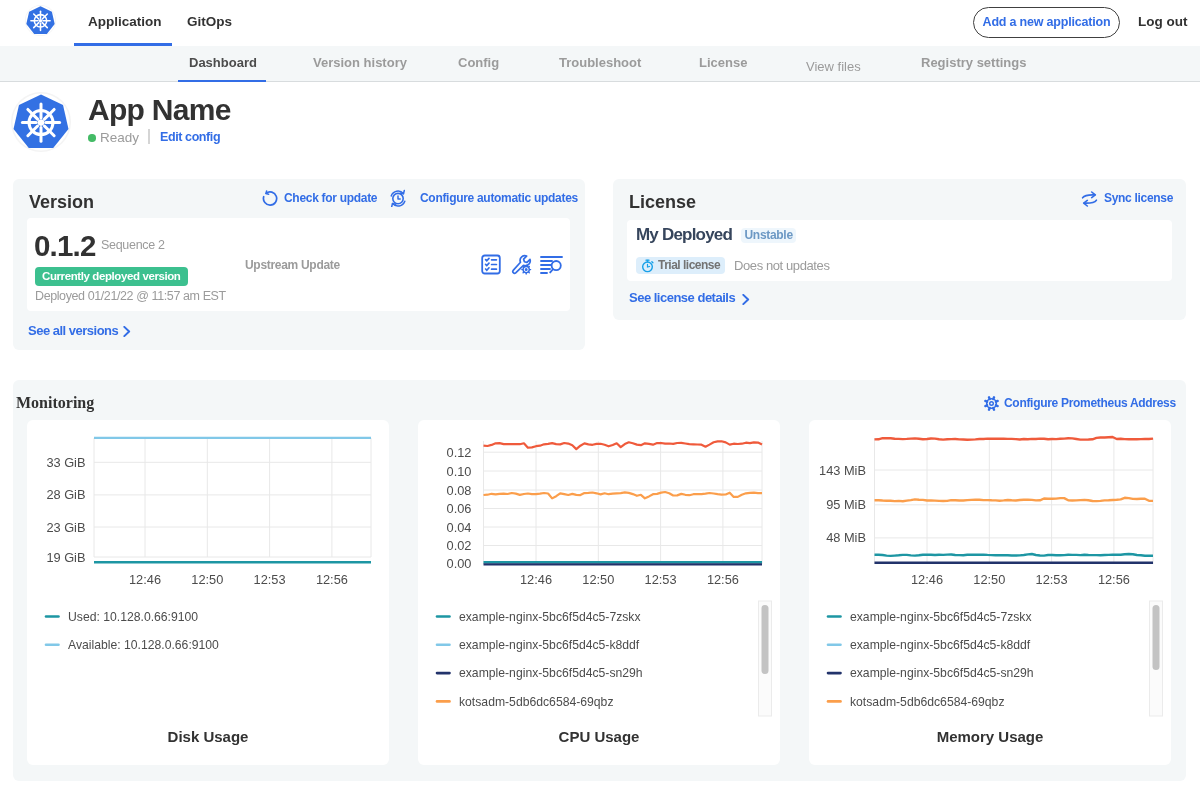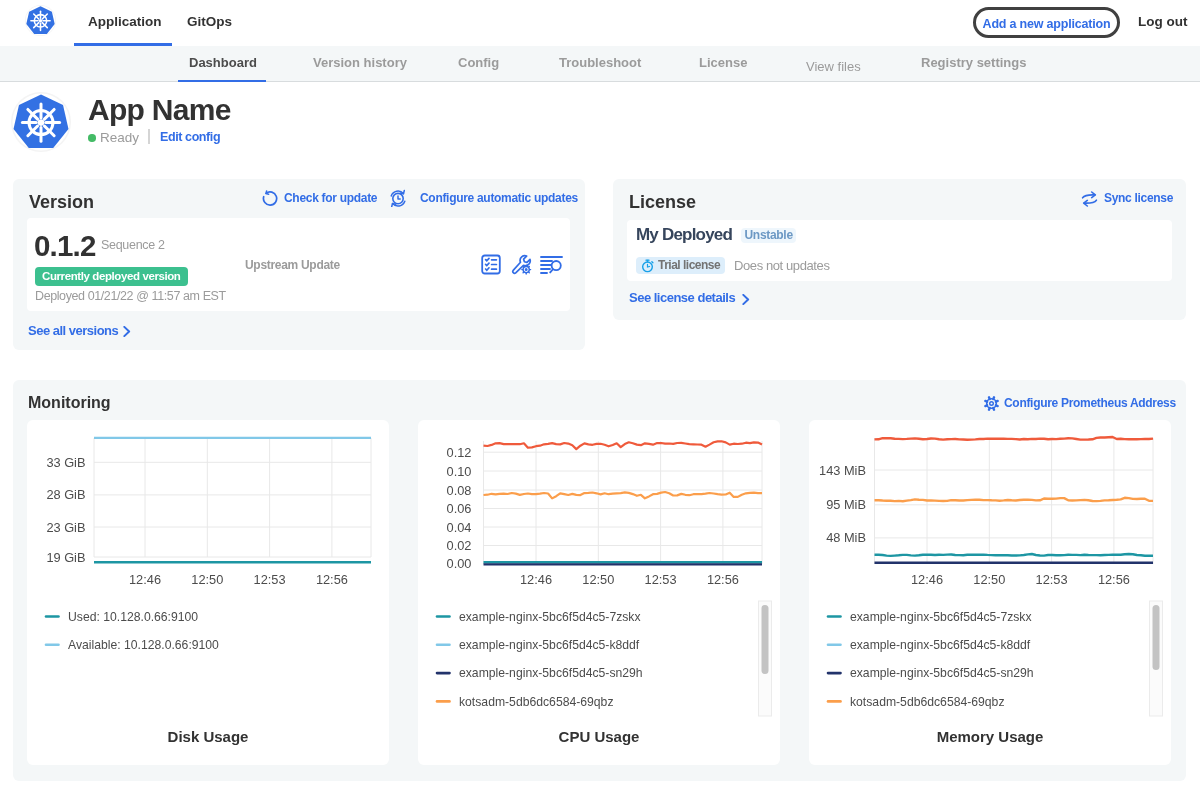--- a/index.html
+++ b/index.html
@@ -23,21 +23,21 @@
         <line x1="50.0" y1="59.0" x2="50.0" y2="82.0"></line>
         <line x1="44.3" y1="56.7" x2="28.1" y2="72.9"></line>
         <line x1="42.0" y1="51.0" x2="19.0" y2="51.0"></line>
         <line x1="44.3" y1="45.3" x2="28.1" y2="29.1"></line>
 </g>
 <circle cx="50" cy="51" r="5.5" fill="#fff"></circle>
 </svg></div>
 <div class="abs" style="left:88px;top:14.5px;font-size:13.5px;font-weight:bold;color:#323232;">Application</div>
 <div class="abs" style="left:74px;top:43px;width:98px;height:3px;background:#326de6;"></div>
 <div class="abs" style="left:187px;top:14.5px;font-size:13.5px;font-weight:bold;color:#323232;">GitOps</div>
-<div class="abs" style="left:973px;top:7px;width:147px;height:31px;border:3px solid #404040;border-radius:16px;
+<div class="abs" style="left:973px;top:7px;width:147px;height:31px;border:1px solid #404040;border-radius:16px;
      color:#326de6;font-size:12.5px;font-weight:bold;text-align:center;line-height:29px;letter-spacing:-0.2px;">Add a new application</div>
 <div class="abs" style="left:1138px;top:15px;font-size:13.5px;font-weight:bold;color:#323232;">Log out</div>
 
 <div class="abs" style="left:0;top:46px;width:1200px;height:36px;background:#f4f7f8;border-bottom:1px solid #d8dcde;"></div>
 <div class="abs" style="left:189px;top:56px;font-size:13px;font-weight:bold;color:#4c4c4c;">Dashboard</div>
 <div class="abs" style="left:178px;top:79.5px;width:88px;height:2.5px;background:#326de6;"></div>
 <div class="abs" style="left:313px;top:56px;font-size:13px;font-weight:bold;color:#9b9b9b;">Version history</div>
 <div class="abs" style="left:458px;top:56px;font-size:13px;font-weight:bold;color:#9b9b9b;">Config</div>
 <div class="abs" style="left:559px;top:56px;font-size:13px;font-weight:bold;color:#9b9b9b;">Troubleshoot</div>
 <div class="abs" style="left:699px;top:56px;font-size:13px;font-weight:bold;color:#9b9b9b;">License</div>
@@ -156,21 +156,21 @@
 </svg>
     <span>Trial license</span>
   </div>
 <div class="abs" style="left:734px;top:259px;font-size:13px;letter-spacing:-0.4px;color:#9b9b9b;">Does not updates</div>
 <div class="abs" style="left:629px;top:291px;font-size:13px;font-weight:bold;letter-spacing:-0.5px;color:#326de6;">See license details</div>
 <div class="abs" style="left:740px;top:291.5px;"><svg width="11" height="11" viewBox="0 0 10 10" fill="none" stroke="#326de6" stroke-width="1.8" stroke-linecap="round" stroke-linejoin="round">
       <path d="M3,0.8 L7.4,5 L3,9.2"></path>
     </svg></div>
 
 <div class="abs" style="left:13px;top:380px;width:1173px;height:401px;background:#f4f7f8;border-radius:6px;"></div>
-<div class="abs" style="left:28px;top:395px;font-size:16px;font-weight:bold;color:#323232;">Monitoring</div>
+<div class="abs" style="left:16px;top:395px;font-size:16px;font-weight:bold;color:#323232;font-family:Liberation Serif, serif;">Monitoring</div>
 <div class="abs" style="left:983px;top:394.5px;"><svg width="17" height="17" viewBox="0 0 20 20" fill="none" stroke="#326de6">
 <circle cx="10" cy="10" r="5.6" stroke-width="1.9"></circle>
 <circle cx="10" cy="10" r="2.1" stroke-width="1.7"></circle>
 <line x1="15.2" y1="12.1" x2="17.3" y2="13.0" stroke-width="2.8" stroke-linecap="round"></line>
       <line x1="12.1" y1="15.2" x2="13.0" y2="17.3" stroke-width="2.8" stroke-linecap="round"></line>
       <line x1="7.9" y1="15.2" x2="7.0" y2="17.3" stroke-width="2.8" stroke-linecap="round"></line>
       <line x1="4.8" y1="12.1" x2="2.7" y2="13.0" stroke-width="2.8" stroke-linecap="round"></line>
       <line x1="4.8" y1="7.9" x2="2.7" y2="7.0" stroke-width="2.8" stroke-linecap="round"></line>
       <line x1="7.9" y1="4.8" x2="7.0" y2="2.7" stroke-width="2.8" stroke-linecap="round"></line>
       <line x1="12.1" y1="4.8" x2="13.0" y2="2.7" stroke-width="2.8" stroke-linecap="round"></line>

